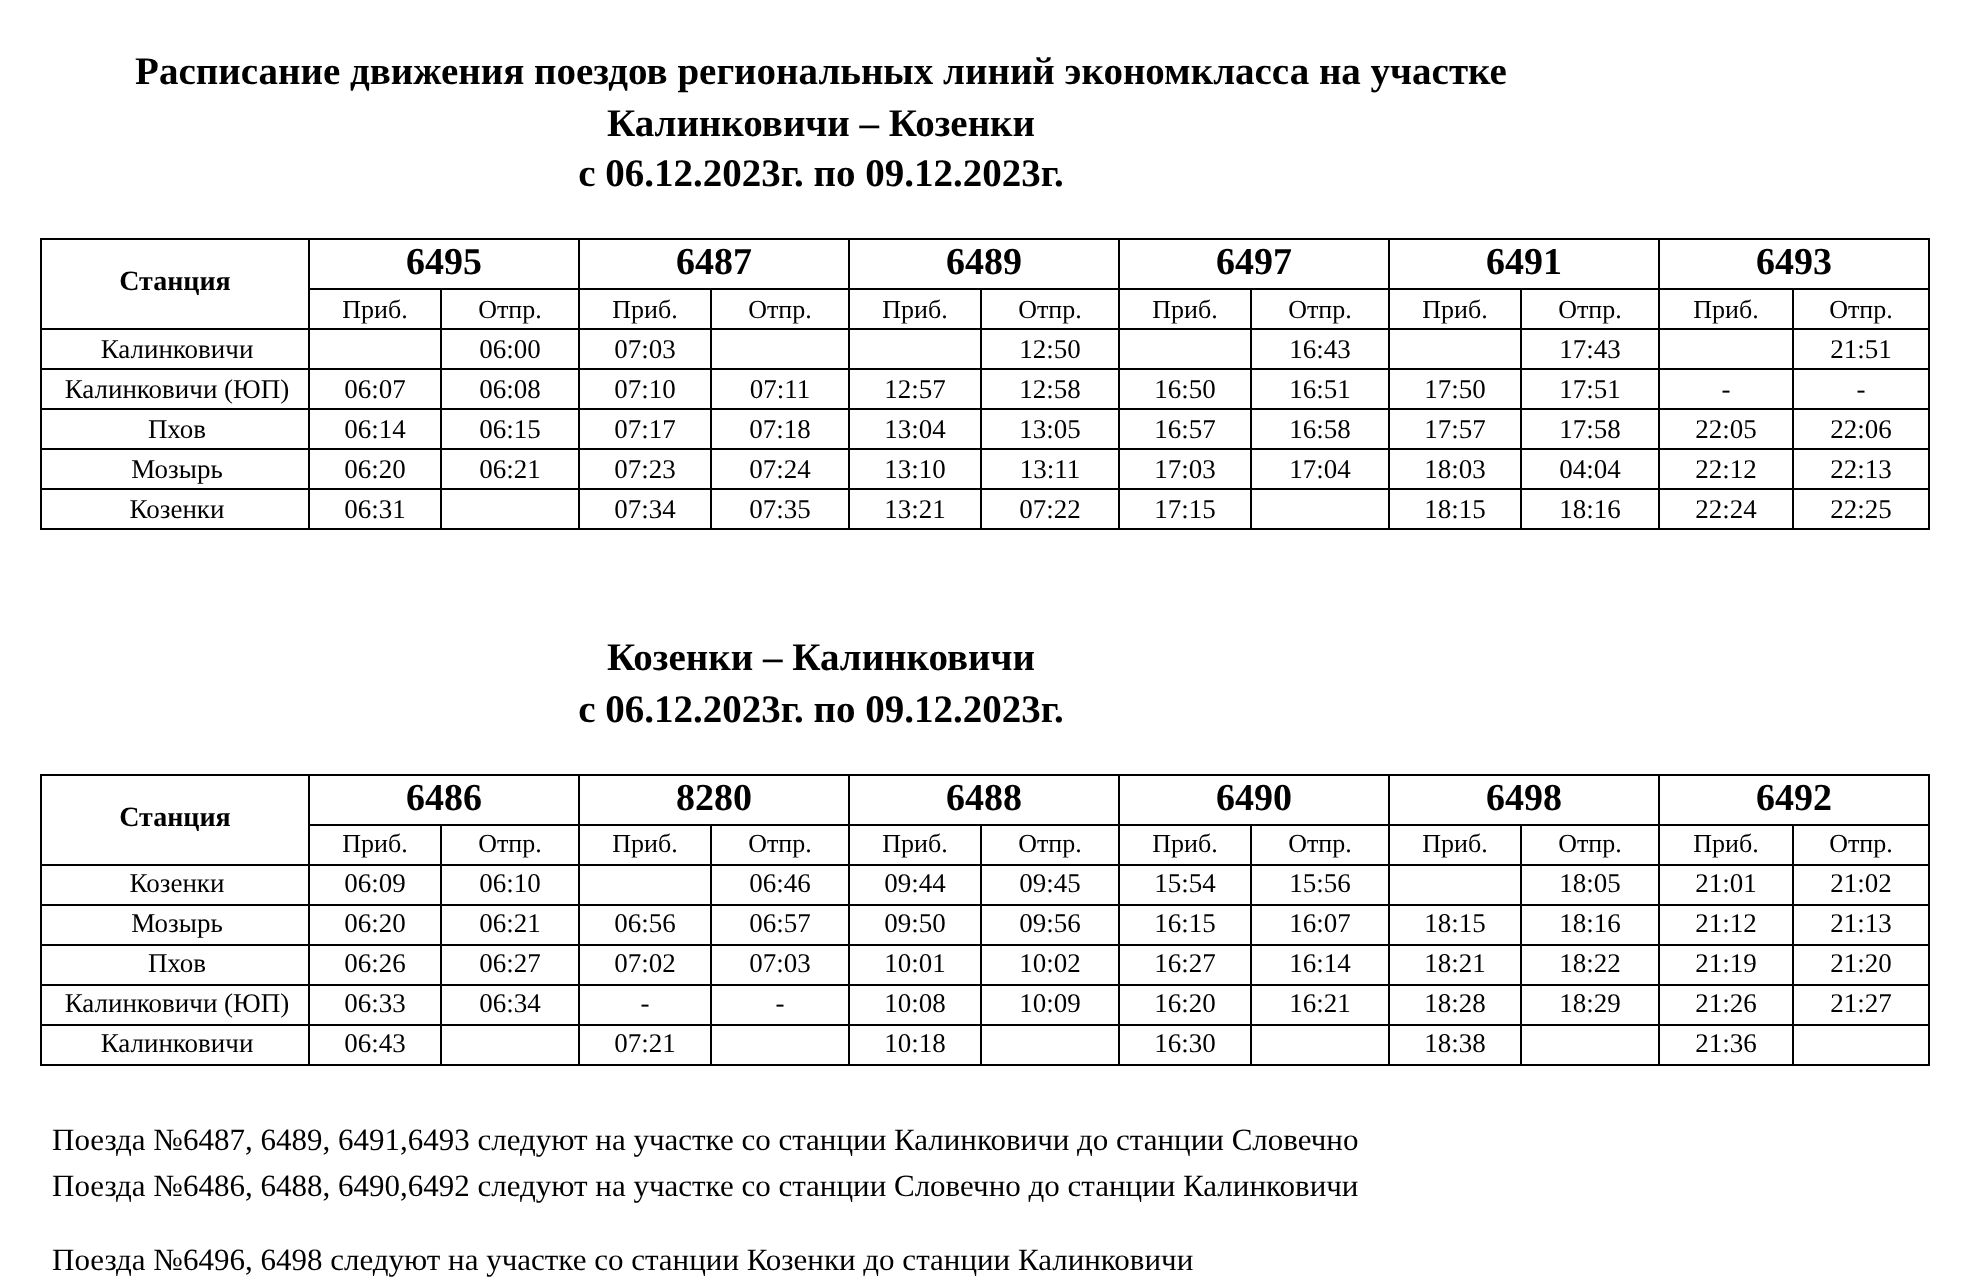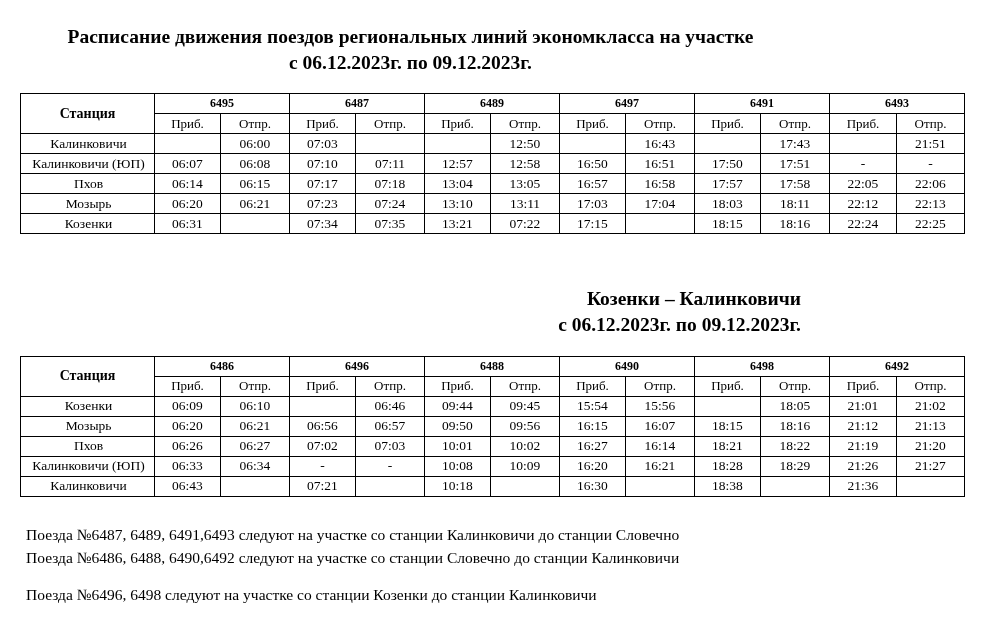--- a/index.html
+++ b/index.html
@@ -25,21 +25,21 @@
     text-align: center;
     font-weight: bold;
     font-size: 19.5px;
     line-height: 1.32;
     margin: 6px 0 0 0;
   }
   .title-line {
     display: block;
   }
   .section2-title {
-    text-align: right;
+    text-align: center;
     font-weight: bold;
     font-size: 19.5px;
     line-height: 1.32;
     margin: 0;
   }
   table.sched {
     border-collapse: collapse;
     table-layout: fixed;
     width: 944px;
     margin: 0 auto;
@@ -54,21 +54,21 @@
     vertical-align: middle;
     white-space: nowrap;
     overflow: hidden;
   }
   table.sched th.station-head {
     font-weight: bold;
     font-size: 14px;
   }
   table.sched th.train-no {
     font-weight: bold;
-    font-size: 12px;
+    font-size: 19px;
     margin-top: 13px;
   }
   table.sched th.col-lbl {
     font-size: 13px;
     margin-top: 32px;
   }
   table.sched td.station-cell {
     text-align: center;
     padding-left: 6px;
     font-size: 13.5px;
@@ -91,20 +91,21 @@
     height: 14px;
   }
 </style>
 </head>
 <body>
 
 <div class="page">
 
   <div class="title-block">
     <span class="title-line">Расписание движения поездов региональных линий экономкласса на участке</span>
+    <span class="title-line">Калинковичи – Козенки</span>
     <span class="title-line">с 06.12.2023г. по 09.12.2023г.</span>
   </div>
 
   <div class="spacer-3"></div>
 
   <table class="sched">
     <colgroup>
       <col style="width:134px">
       <col style="width:66px">
         <col style="width:69px">
@@ -194,21 +195,21 @@
         <td class="station-cell">Мозырь</td>
         <td>06:20</td>
         <td>06:21</td>
         <td>07:23</td>
         <td>07:24</td>
         <td>13:10</td>
         <td>13:11</td>
         <td>17:03</td>
         <td>17:04</td>
         <td>18:03</td>
-        <td>18:11</td>
+        <td>04:04</td>
         <td>22:12</td>
         <td>22:13</td>
       </tr>
       <tr>
         <td class="station-cell">Козенки</td>
         <td>06:31</td>
         <td></td>
         <td>07:34</td>
         <td>07:35</td>
         <td>13:21</td>
@@ -245,21 +246,21 @@
         <col style="width:69px">
       <col style="width:66px">
         <col style="width:69px">
       <col style="width:67px">
         <col style="width:68px">
     </colgroup>
     <thead>
       <tr>
         <th class="station-head" rowspan="2">Станция</th>
         <th class="train-no" colspan="2">6486</th>
-        <th class="train-no" colspan="2">6496</th>
+        <th class="train-no" colspan="2">8280</th>
         <th class="train-no" colspan="2">6488</th>
         <th class="train-no" colspan="2">6490</th>
         <th class="train-no" colspan="2">6498</th>
         <th class="train-no" colspan="2">6492</th>
       </tr>
       <tr>
         <th class="col-lbl">Приб.</th>
         <th class="col-lbl">Отпр.</th>
         <th class="col-lbl">Приб.</th>
         <th class="col-lbl">Отпр.</th>

